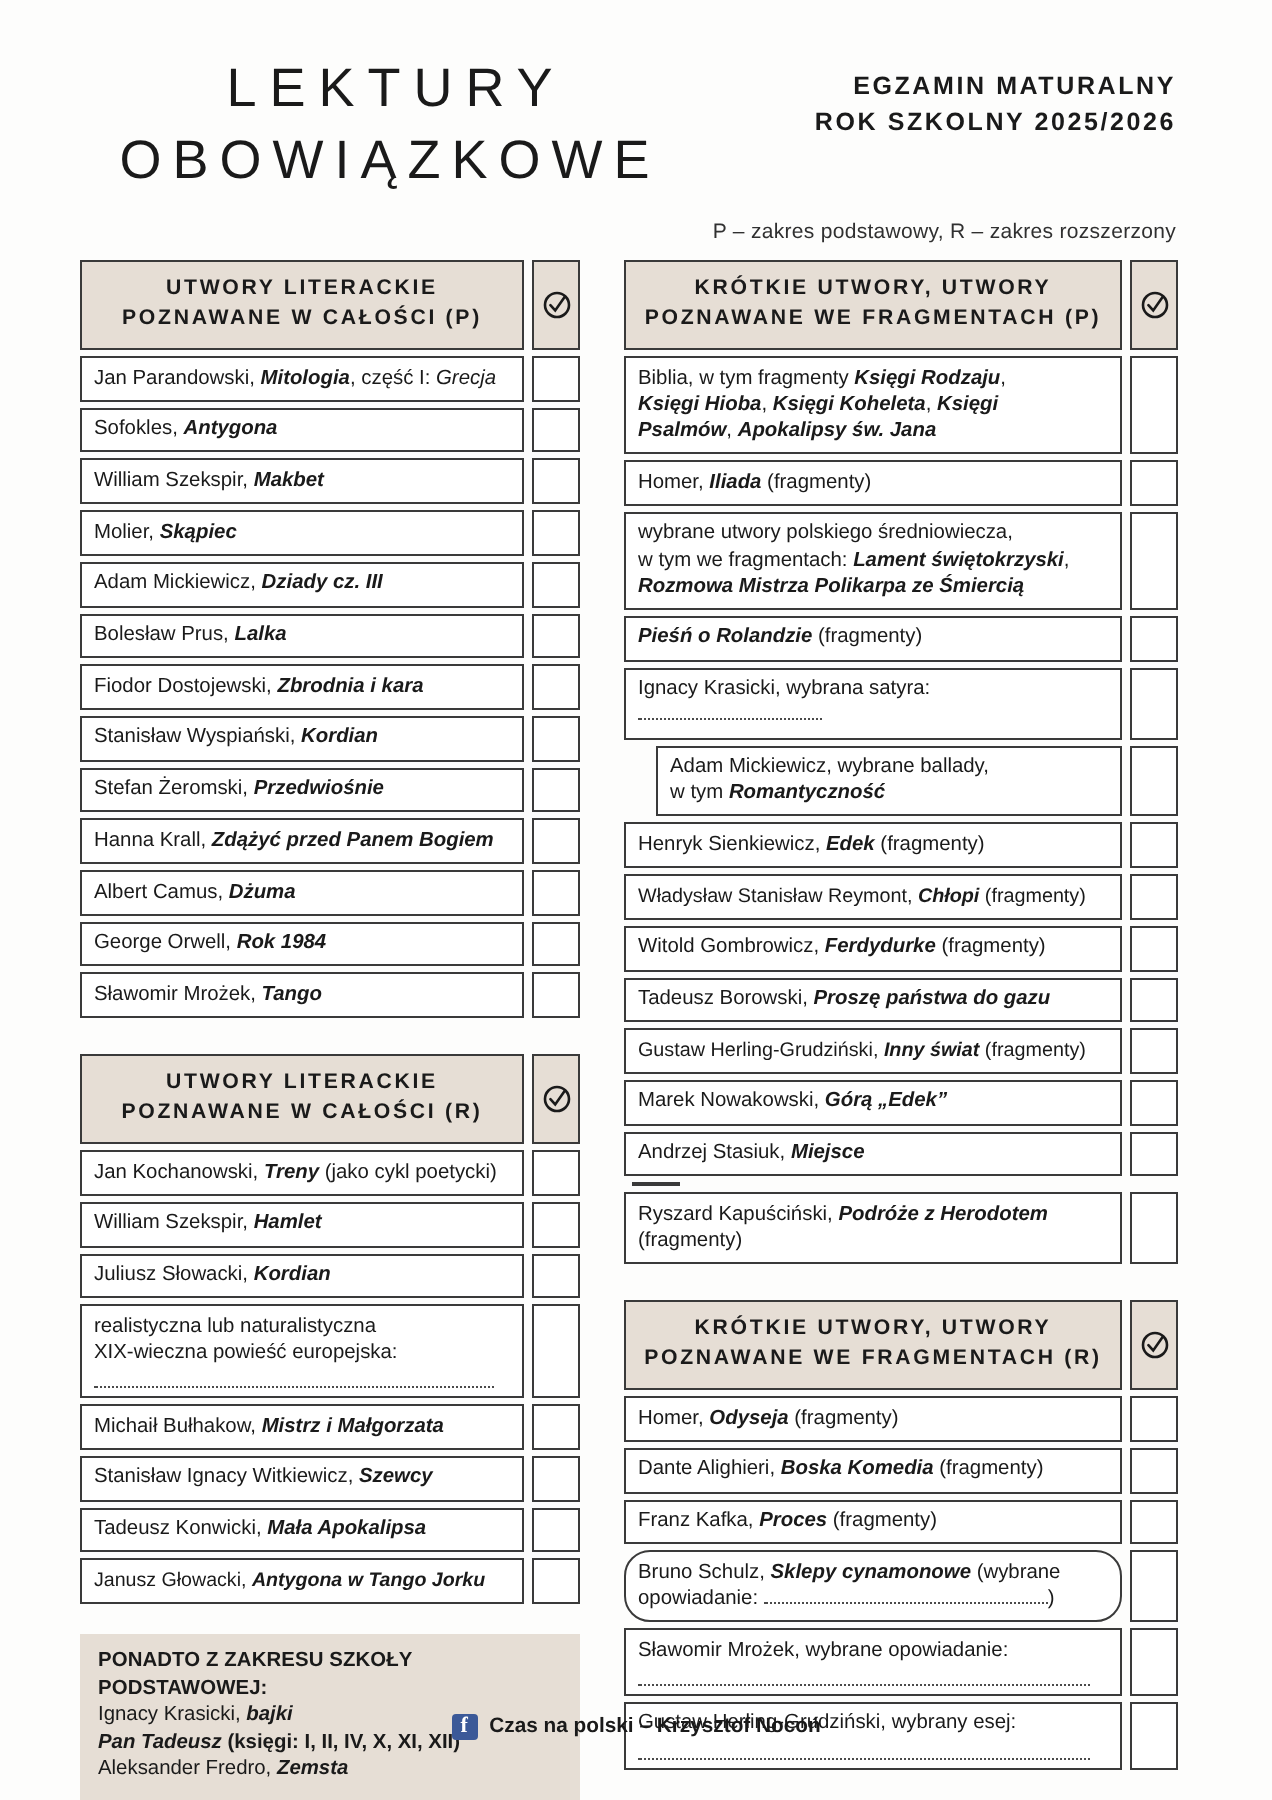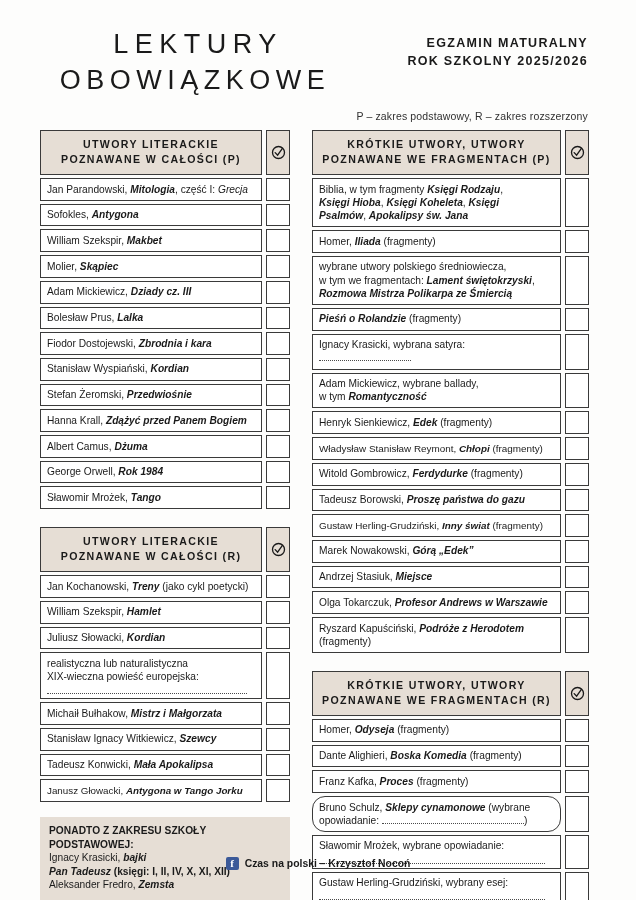--- a/index.html
+++ b/index.html
@@ -415,21 +415,21 @@
           </div>
           <div class="box"></div>
         </div>
       <div class="row">
         <div class="cell">
           <span>Ignacy Krasicki, wybrana satyra: <span class="dots" style="width:92px;"></span></span>
         </div>
         <div class="box"></div>
       </div>
       <div class="row">
-        <div class="cell" style="min-height:32px;">
+        <div class="cell" style="min-height:32px;margin-left:16px;">
           <span>Adam Mickiewicz, wybrane ballady,<br>w tym  <span class="bd">Romantyczność</span></span>
         </div>
         <div class="box"></div>
       </div>
       <div class="row">
           <div class="cell">
             <span>Henryk Sienkiewicz, <span class="bd">Edek</span> (fragmenty)</span>
           </div>
           <div class="box"></div>
         </div>
@@ -463,23 +463,20 @@
           </div>
           <div class="box"></div>
         </div>
       <div class="row">
           <div class="cell">
             <span>Andrzej Stasiuk, <span class="bd">Miejsce</span></span>
           </div>
           <div class="box"></div>
         </div>
       <div class="row">
-          <div class="cell">
-            <span>Olga Tokarczuk, <span class="bd">Profesor Andrews w Warszawie</span></span>
-          </div>
           <div class="box"></div>
         </div>
       <div class="row">
         <div class="cell" style="min-height:32px;">
           <span>Ryszard Kapuściński, <span class="bd">Podróże z Herodotem</span><br>(fragmenty)</span>
         </div>
         <div class="box"></div>
       </div>
     </div>
 

